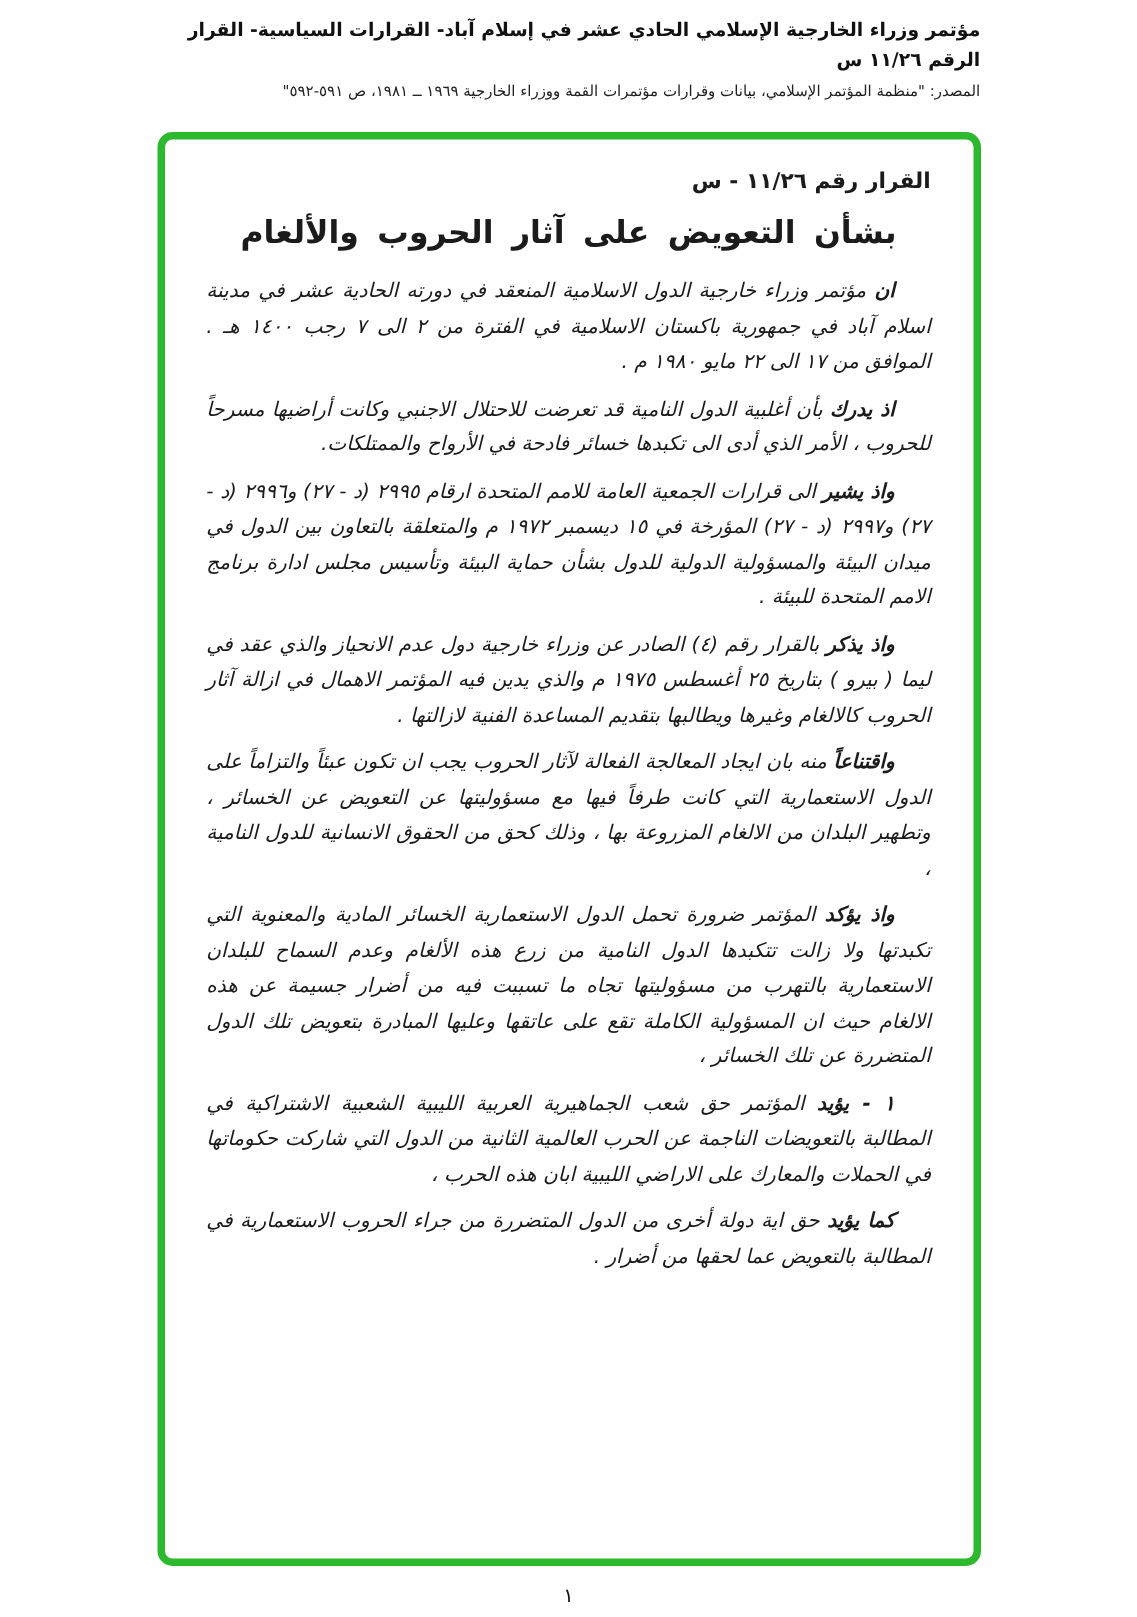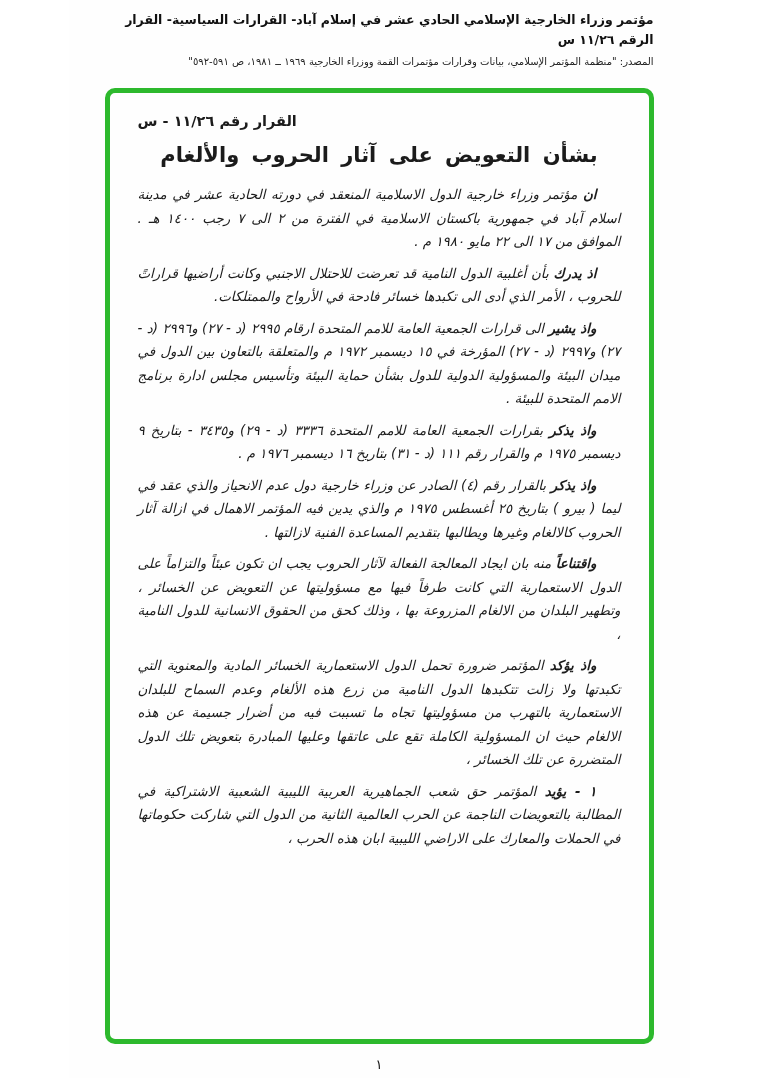--- a/index.html
+++ b/index.html
@@ -42,21 +42,21 @@
     left: 36px;
     right: 36px;
     height: 956px;
     box-sizing: border-box;
     border: 5px solid #2db92d;
     border-radius: 10px;
     padding: 16px 28px 10px 28px;
     background: #fefefe;
   }
   .doc-title {
-    text-align: left;
+    text-align: right;
     font-size: 14.5px;
     font-weight: bold;
     margin: 4px 0 14px 0;
   }
   .doc-subtitle {
     text-align: center;
     font-size: 21px;
     font-weight: bold;
     word-spacing: 5px;
     margin: 0 0 16px 0;
@@ -90,25 +90,25 @@
   <div class="header">
     <div class="header-line1">مؤتمر وزراء الخارجية الإسلامي الحادي عشر في إسلام آباد- القرارات السياسية- القرار الرقم ١١/٢٦ س</div>
     <div class="header-line2">المصدر: "منظمة المؤتمر الإسلامي، بيانات وقرارات مؤتمرات القمة ووزراء الخارجية ١٩٦٩ ــ ١٩٨١، ص ٥٩١-٥٩٢"</div>
   </div>
 
   <div class="doc-frame">
     <div class="doc-title">القرار رقم ١١/٢٦ - س</div>
     <div class="doc-subtitle">بشأن التعويض على آثار الحروب والألغام</div>
     <div class="doc-body">
         <p><span class="lead">ان</span><span> مؤتمر وزراء خارجية الدول الاسلامية المنعقد في دورته الحادية عشر في مدينة اسلام آباد في جمهورية باكستان الاسلامية في الفترة من ٢ الى ٧ رجب ١٤٠٠ هـ . الموافق من ١٧ الى ٢٢ مايو ١٩٨٠ م .</span></p>
-        <p><span class="lead">اذ يدرك</span><span> بأن أغلبية الدول النامية قد تعرضت للاحتلال الاجنبي وكانت أراضيها قراراتً للحروب ، الأمر الذي أدى الى تكبدها خسائر فادحة في الأرواح والممتلكات.</span></p>
+        <p><span class="lead">اذ يدرك</span><span> بأن أغلبية الدول النامية قد تعرضت للاحتلال الاجنبي وكانت أراضيها مسرحاً للحروب ، الأمر الذي أدى الى تكبدها خسائر فادحة في الأرواح والممتلكات.</span></p>
         <p><span class="lead">واذ يشير</span><span> الى قرارات الجمعية العامة للامم المتحدة ارقام ٢٩٩٥ (د - ٢٧) و٢٩٩٦ (د - ٢٧) و٢٩٩٧ (د - ٢٧) المؤرخة في ١٥ ديسمبر ١٩٧٢ م والمتعلقة بالتعاون بين الدول في ميدان البيئة والمسؤولية الدولية للدول بشأن حماية البيئة وتأسيس مجلس ادارة برنامج الامم المتحدة للبيئة .</span></p>
-        <p><span class="lead">واذ يذكر</span><span> بقرارات الجمعية العامة للامم المتحدة ٣٣٣٦ (د - ٢٩) و٣٤٣٥ - بتاريخ ٩ ديسمبر ١٩٧٥ م والقرار رقم ١١١ (د - ٣١) بتاريخ ١٦ ديسمبر ١٩٧٦ م .</span></p>
         <p><span class="lead">واذ يذكر</span><span> بالقرار رقم (٤) الصادر عن وزراء خارجية دول عدم الانحياز والذي عقد في ليما ( بيرو ) بتاريخ ٢٥ أغسطس ١٩٧٥ م والذي يدين فيه المؤتمر الاهمال في ازالة آثار الحروب كالالغام وغيرها ويطالبها بتقديم المساعدة الفنية لازالتها .</span></p>
         <p><span class="lead">واقتناعاً</span><span> منه بان ايجاد المعالجة الفعالة لآثار الحروب يجب ان تكون عبئاً والتزاماً على الدول الاستعمارية التي كانت طرفاً فيها مع مسؤوليتها عن التعويض عن الخسائر ، وتطهير البلدان من الالغام المزروعة بها ، وذلك كحق من الحقوق الانسانية للدول النامية ،</span></p>
         <p><span class="lead">واذ يؤكد</span><span> المؤتمر ضرورة تحمل الدول الاستعمارية الخسائر المادية والمعنوية التي تكبدتها ولا زالت تتكبدها الدول النامية من زرع هذه الألغام وعدم السماح للبلدان الاستعمارية بالتهرب من مسؤوليتها تجاه ما تسببت فيه من أضرار جسيمة عن هذه الالغام حيث ان المسؤولية الكاملة تقع على عاتقها وعليها المبادرة بتعويض تلك الدول المتضررة عن تلك الخسائر ،</span></p>
         <p><span class="lead">١ - يؤيد</span><span> المؤتمر حق شعب الجماهيرية العربية الليبية الشعبية الاشتراكية في المطالبة بالتعويضات الناجمة عن الحرب العالمية الثانية من الدول التي شاركت حكوماتها في الحملات والمعارك على الاراضي الليبية ابان هذه الحرب ،</span></p>
+        <p><span class="lead">كما يؤيد</span><span> حق اية دولة أخرى من الدول المتضررة من جراء الحروب الاستعمارية في المطالبة بالتعويض عما لحقها من أضرار .</span></p>
       </div>
   </div>
 
   <div class="page-number">١</div>
 
 </div>
 
 </body></html>

